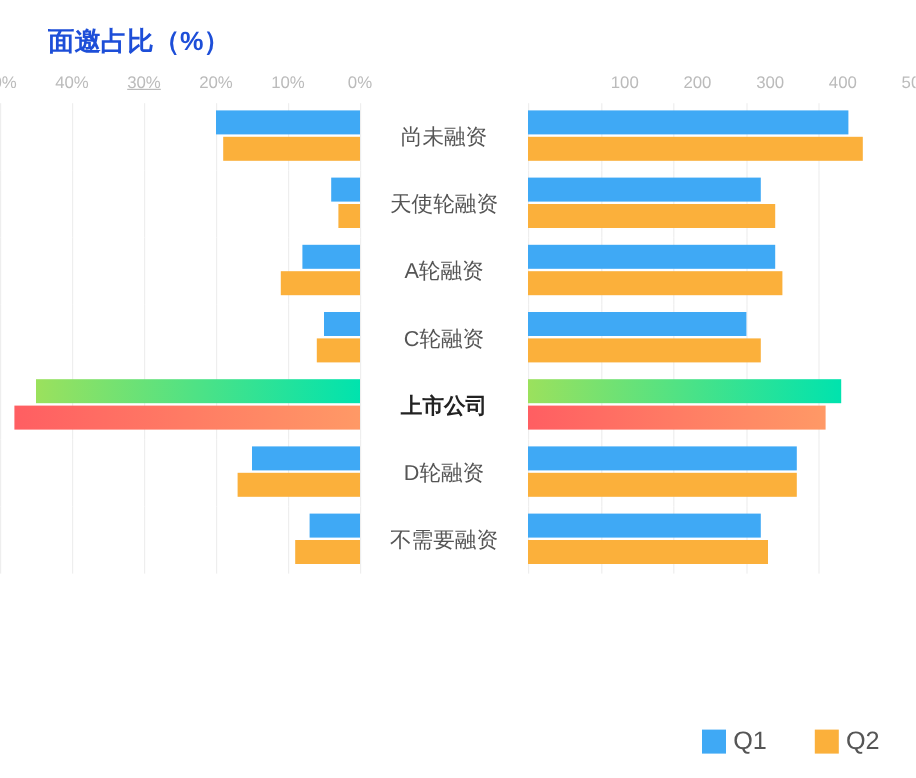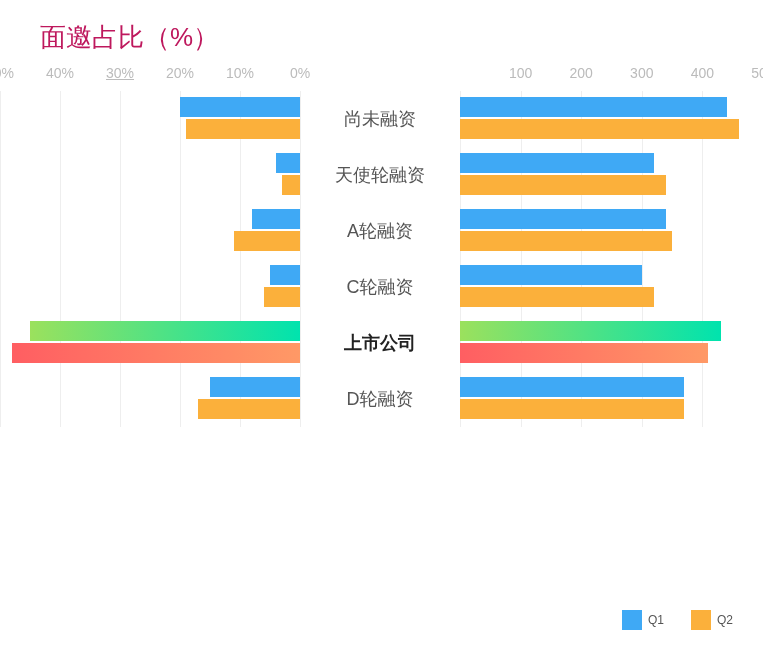--- a/index.html
+++ b/index.html
@@ -5,44 +5,44 @@
   * { box-sizing: border-box; margin: 0; padding: 0; }
   body {
     width: 763px;
     height: 648px;
     background: #fff;
     font-family: "PingFang SC", "Microsoft YaHei", sans-serif;
     color: #333;
     position: relative;
   }
   .titles { display: flex; justify-content: space-between; padding: 20px 60px 10px 40px; }
-  .title-left, .title-right { font-size: 26px; font-weight: 400; color: #be185d; }
+  .title-left, .title-right { font-size: 22px; font-weight: 700; color: #1d4ed8; }
   .axis-row { display: flex; width: 100%; height: 26px; font-size: 14px; color: #bbb; }
   .axis-left { width: 300px; position: relative; }
   .axis-mid { width: 160px; }
   .axis-right { width: 303px; position: relative; }
   .tick { position: absolute; top:0; transform: translateX(-50%); }
   .plot { width:100%; }
   .row { display:flex; width:100%; height:56px; align-items:stretch; }
   .left-cell { width:300px; position:relative; }
-  .mid-cell { width:160px; display:flex; align-items:center; justify-content:center; font-size:18px; color:#555; }
+  .mid-cell { width:140px; display:flex; align-items:center; justify-content:center; font-size:18px; color:#555; }
   .right-cell { width:303px; position:relative; }
   .grid-v { position:absolute; top:0; bottom:0; width:1px; background:#eee; }
   .bar { position:absolute; height:20px; }
   .bar.q1 { background:#3fa9f5; }
   .bar.q2 { background:#fbb03b; }
   .bar.hl1 { background:linear-gradient(90deg,#9be15d,#00e3ae); }
   .bar.hl2 { background:linear-gradient(90deg,#ff5e62,#ff9966); }
   
   .left-cell .bar { right:0; }
   .right-cell .bar { left:0; }
   .bar.top { top:6px; }
   .bar.bot { top:28px; }
   .highlight-label { font-weight:600; color:#222; }
-  .legend { position:absolute; bottom:18px; right:30px; display:flex; gap:27px; font-size:12px; color:#555; align-items:center;padding-left:16px; }
+  .legend { position:absolute; bottom:18px; right:30px; display:flex; gap:40px; font-size:21px; color:#555; align-items:center;padding-left:16px; }
   .swatch { width:20px; height:20px; display:inline-block; margin-right:6px; vertical-align:middle; }
   .sw-q1 { background:#3fa9f5; }
   .sw-q2 { background:#fbb03b; }
   .legend-item { display:flex; align-items:center; }
 </style>
 </head>
 <body>
 
 <div class="titles">
   <div class="title-left">面邀占比（%）</div>
@@ -191,20 +191,42 @@
       </div>
       <div class="mid-cell">D轮融资</div>
       <div class="right-cell">
         <div class="grid-v" style="left: 60.6px;"></div>
         <div class="grid-v" style="left: 121.2px;"></div>
         <div class="grid-v" style="left: 181.8px;"></div>
         <div class="grid-v" style="left: 242.4px;"></div>
         <div class="grid-v" style="left: 0px;"></div>
         <div class="bar top q1" style="width: 224.22px;"></div>
         <div class="bar bot q2" style="width: 224.22px;"></div>
+      </div>
+    </div>
+    <div class="row">
+      <div class="left-cell">
+        <div class="grid-v" style="left: 0px;"></div>
+        <div class="grid-v" style="left: 60px;"></div>
+        <div class="grid-v" style="left: 120px;"></div>
+        <div class="grid-v" style="left: 180px;"></div>
+        <div class="grid-v" style="left: 240px;"></div>
+        <div class="grid-v" style="left: 300px;"></div>
+        <div class="bar top q1" style="width: 42px;"></div>
+        <div class="bar bot q2" style="width: 54px;"></div>
+      </div>
+      <div class="mid-cell">不需要融资</div>
+      <div class="right-cell">
+        <div class="grid-v" style="left: 60.6px;"></div>
+        <div class="grid-v" style="left: 121.2px;"></div>
+        <div class="grid-v" style="left: 181.8px;"></div>
+        <div class="grid-v" style="left: 242.4px;"></div>
+        <div class="grid-v" style="left: 0px;"></div>
+        <div class="bar top q1" style="width: 193.92px;"></div>
+        <div class="bar bot q2" style="width: 199.98px;"></div>
       </div>
     </div>
   </div>
 
 <div class="legend">
   <div class="legend-item">
     <span class="swatch sw-q1"></span>
     <span>Q1</span>
   </div>
   <div class="legend-item">

